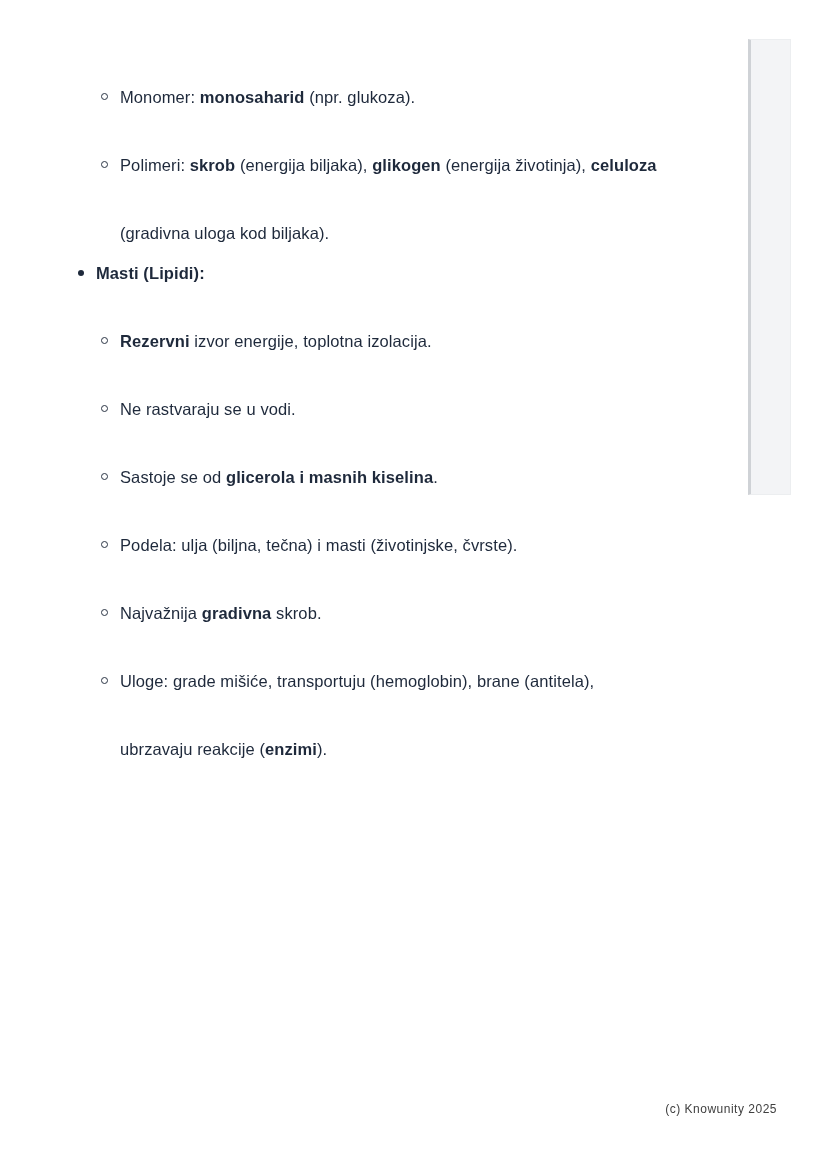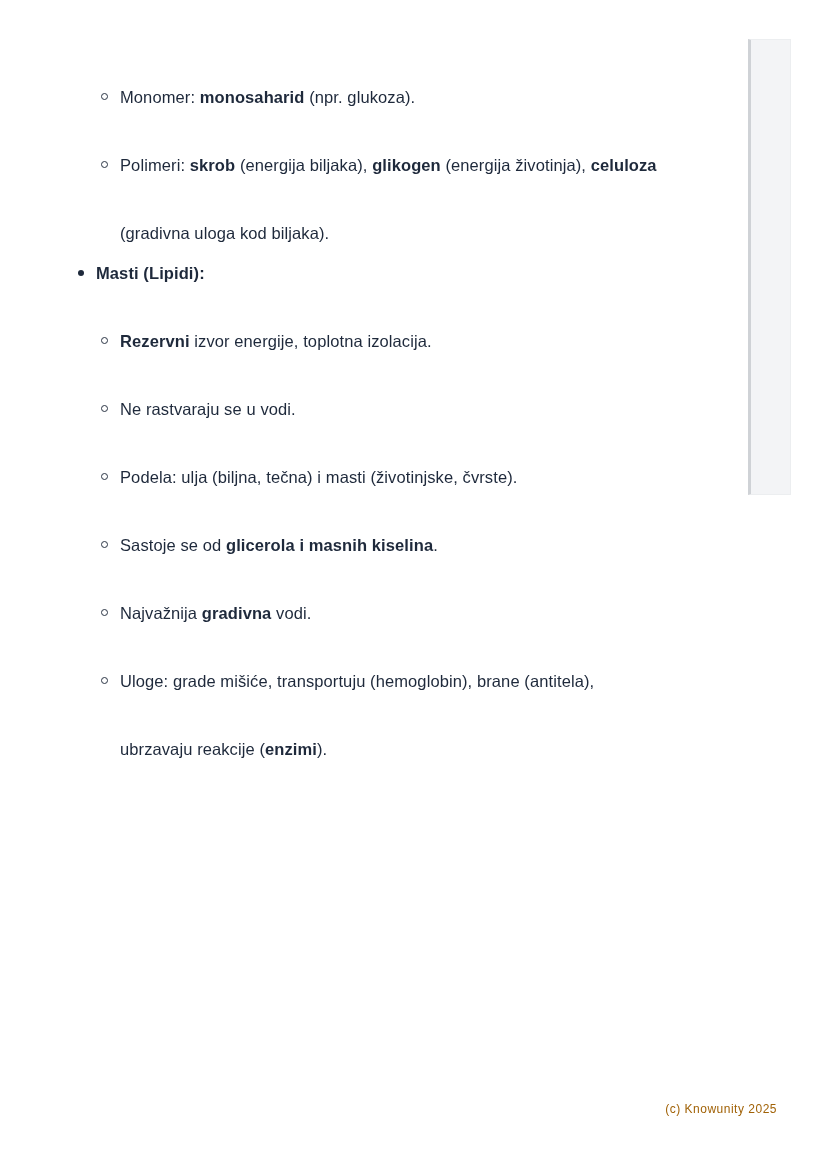--- a/index.html
+++ b/index.html
@@ -81,21 +81,21 @@
     border-right: 1px solid #eceef0;
     border-top: 1px solid #eceef0;
     border-bottom: 1px solid #eceef0;
   }
   .footer {
     position: absolute;
     top: 1102px;
     right: 51px;
     font-size: 12px;
     line-height: 14px;
-    color: #a16207;
+    color: #404040;
     letter-spacing: 0.5px;
   }
 </style>
 </head>
 <body>
 
 <div class="doc">
   <div id="content-list">
       <div class="sub-list">
         <div class="sub-item">
@@ -108,29 +108,29 @@
       </div>
       <div class="main-item"><span class="b">Masti (Lipidi):</span></div>
       <div class="sub-list">
         <div class="sub-item">
           <div class="line"><span class="b">Rezervni</span><span> izvor energije, toplotna izolacija.</span></div>
         </div>
         <div class="sub-item">
           <div class="line"><span>Ne rastvaraju se u vodi.</span></div>
         </div>
         <div class="sub-item">
-          <div class="line"><span>Podela: ulja (biljna, tečna) i masti (životinjske, čvrste).</span></div>
+          <div class="line"><span>Sastoje se od </span><span class="b">glicerola i masnih kiselina</span><span>.</span></div>
         </div>
         <div class="sub-item">
-          <div class="line"><span>Sastoje se od </span><span class="b">glicerola i masnih kiselina</span><span>.</span></div>
+          <div class="line"><span>Podela: ulja (biljna, tečna) i masti (životinjske, čvrste).</span></div>
         </div>
       </div>
       <div class="sub-list">
         <div class="sub-item">
-          <div class="line"><span>Najvažnija </span><span class="b">gradivna</span><span> vodi.</span></div>
+          <div class="line"><span>Najvažnija </span><span class="b">gradivna</span><span> skrob.</span></div>
         </div>
         <div class="sub-item">
           <div class="line"><span>Uloge: grade mišiće, transportuju (hemoglobin), brane (antitela),</span></div>
           <div class="line"><span>ubrzavaju reakcije (</span><span class="b">enzimi</span><span>).</span></div>
         </div>
       </div>
     </div>
 </div>
 
 <div class="scroll-panel"></div>

